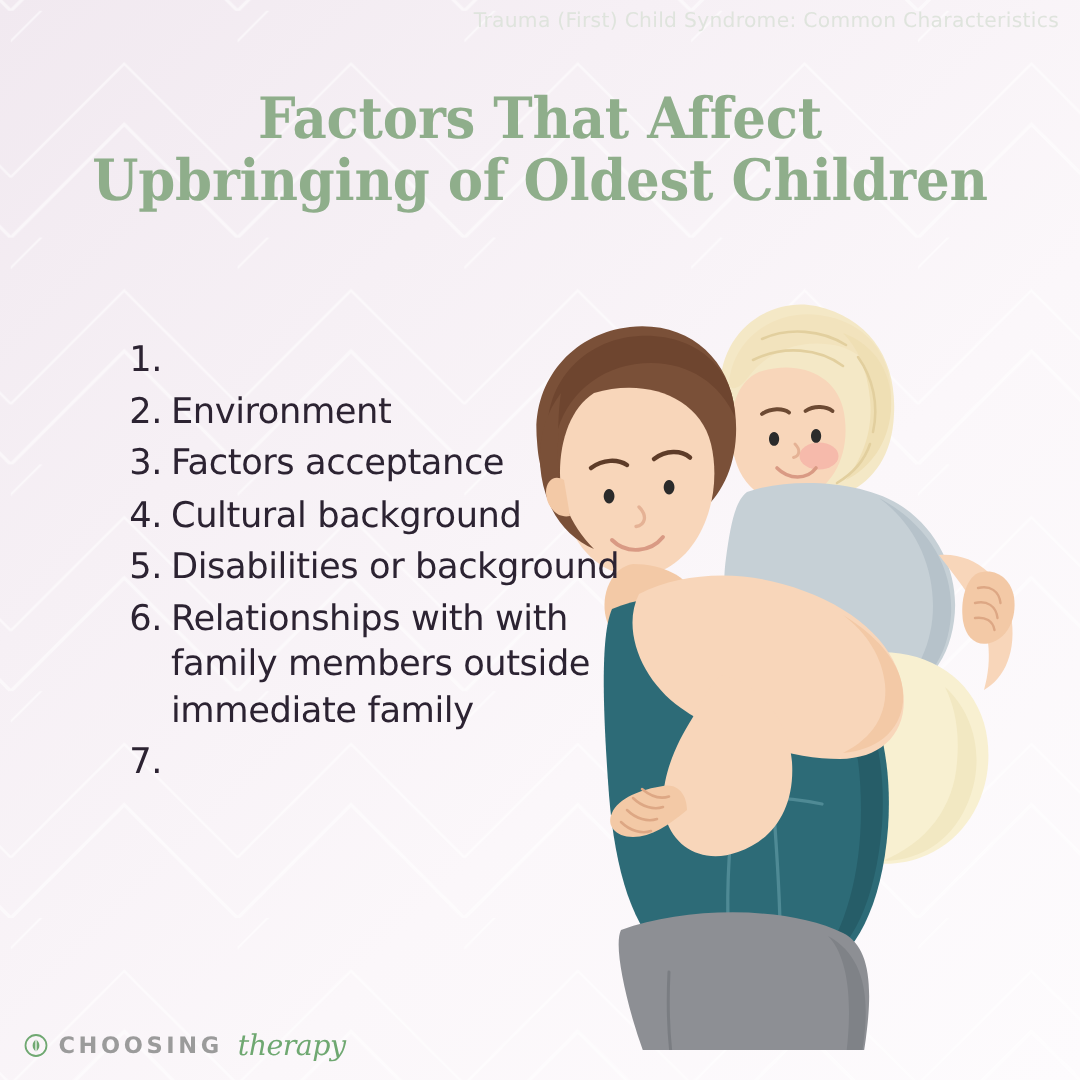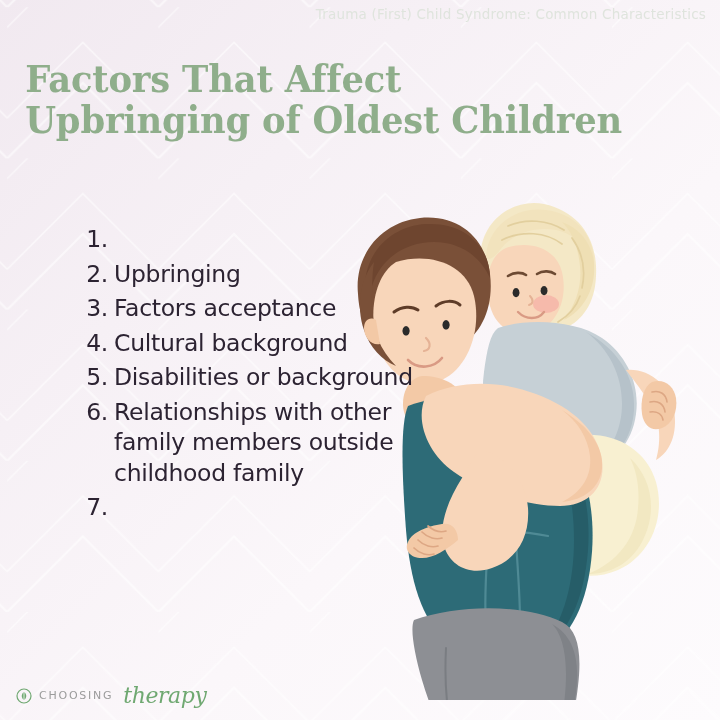--- a/index.html
+++ b/index.html
@@ -41,21 +41,21 @@
     font-family: "DejaVu Sans", sans-serif;
     white-space: nowrap;
   }
 
   
   .title-block {
     position: absolute;
     top: 58px;
     left: 0;
     width: 720px;
-    text-align: left;
+    text-align: center;
   }
   .title-line {
     font-family: "DejaVu Serif", serif;
     font-weight: 700;
     color: #8fae8b;
     font-size: 38px;
     line-height: 1.08;
     letter-spacing: -0.005em;
     transform: scaleX(0.93);
     transform-origin: center;
@@ -100,29 +100,29 @@
     align-items: center;
     gap: 7px;
   }
   .logo-mark {
     width: 16px;
     height: 16px;
     flex: 0 0 auto;
   }
   .logo-word {
     font-family: "DejaVu Sans", sans-serif;
-    font-size: 11px;
+    font-size: 15px;
     letter-spacing: 0.16em;
     color: #9b9b9b;
-    font-weight: 400;
+    font-weight: 700;
   }
   .logo-script {
     font-family: "DejaVu Serif", serif;
     font-style: italic;
-    font-size: 22px;
+    font-size: 19px;
     color: #6fa871;
     margin-left: 3px;
     letter-spacing: -0.02em;
   }
 
   
   .illustration {
     position: absolute;
     left: 330px;
     top: 200px;
@@ -294,37 +294,37 @@
       <path d="M104 566 C100 598 100 634 104 664"></path>
     </g>
   </svg>
 
   <div class="list">
     <div class="list-item">
       <span class="list-num">1.</span>
     </div>
     <div class="list-item">
       <span class="list-num">2.</span>
-      <span class="list-text">Upbringing</span>
+      <span class="list-text">Environment</span>
     </div>
     <div class="list-item">
       <span class="list-num">3.</span>
       <span class="list-text">Factors acceptance</span>
     </div>
     <div class="list-item">
       <span class="list-num">4.</span>
       <span class="list-text">Cultural background</span>
     </div>
     <div class="list-item">
       <span class="list-num">5.</span>
       <span class="list-text">Disabilities or background</span>
     </div>
     <div class="list-item">
       <span class="list-num">6.</span>
-      <span class="list-text">Relationships with other family members outside childhood family</span>
+      <span class="list-text">Relationships with with family members outside immediate family</span>
     </div>
     <div class="list-item">
       <span class="list-num">7.</span>
     </div>
   </div>
 
   <div class="logo">
     <svg class="logo-mark" viewBox="0 0 32 32">
       <circle cx="16" cy="16" r="14" fill="none" stroke="#6fa871" stroke-width="2.4"></circle>
       <path d="M16 8 C22 12 22 20 16 24 C10 20 10 12 16 8 Z" fill="#6fa871"></path>

